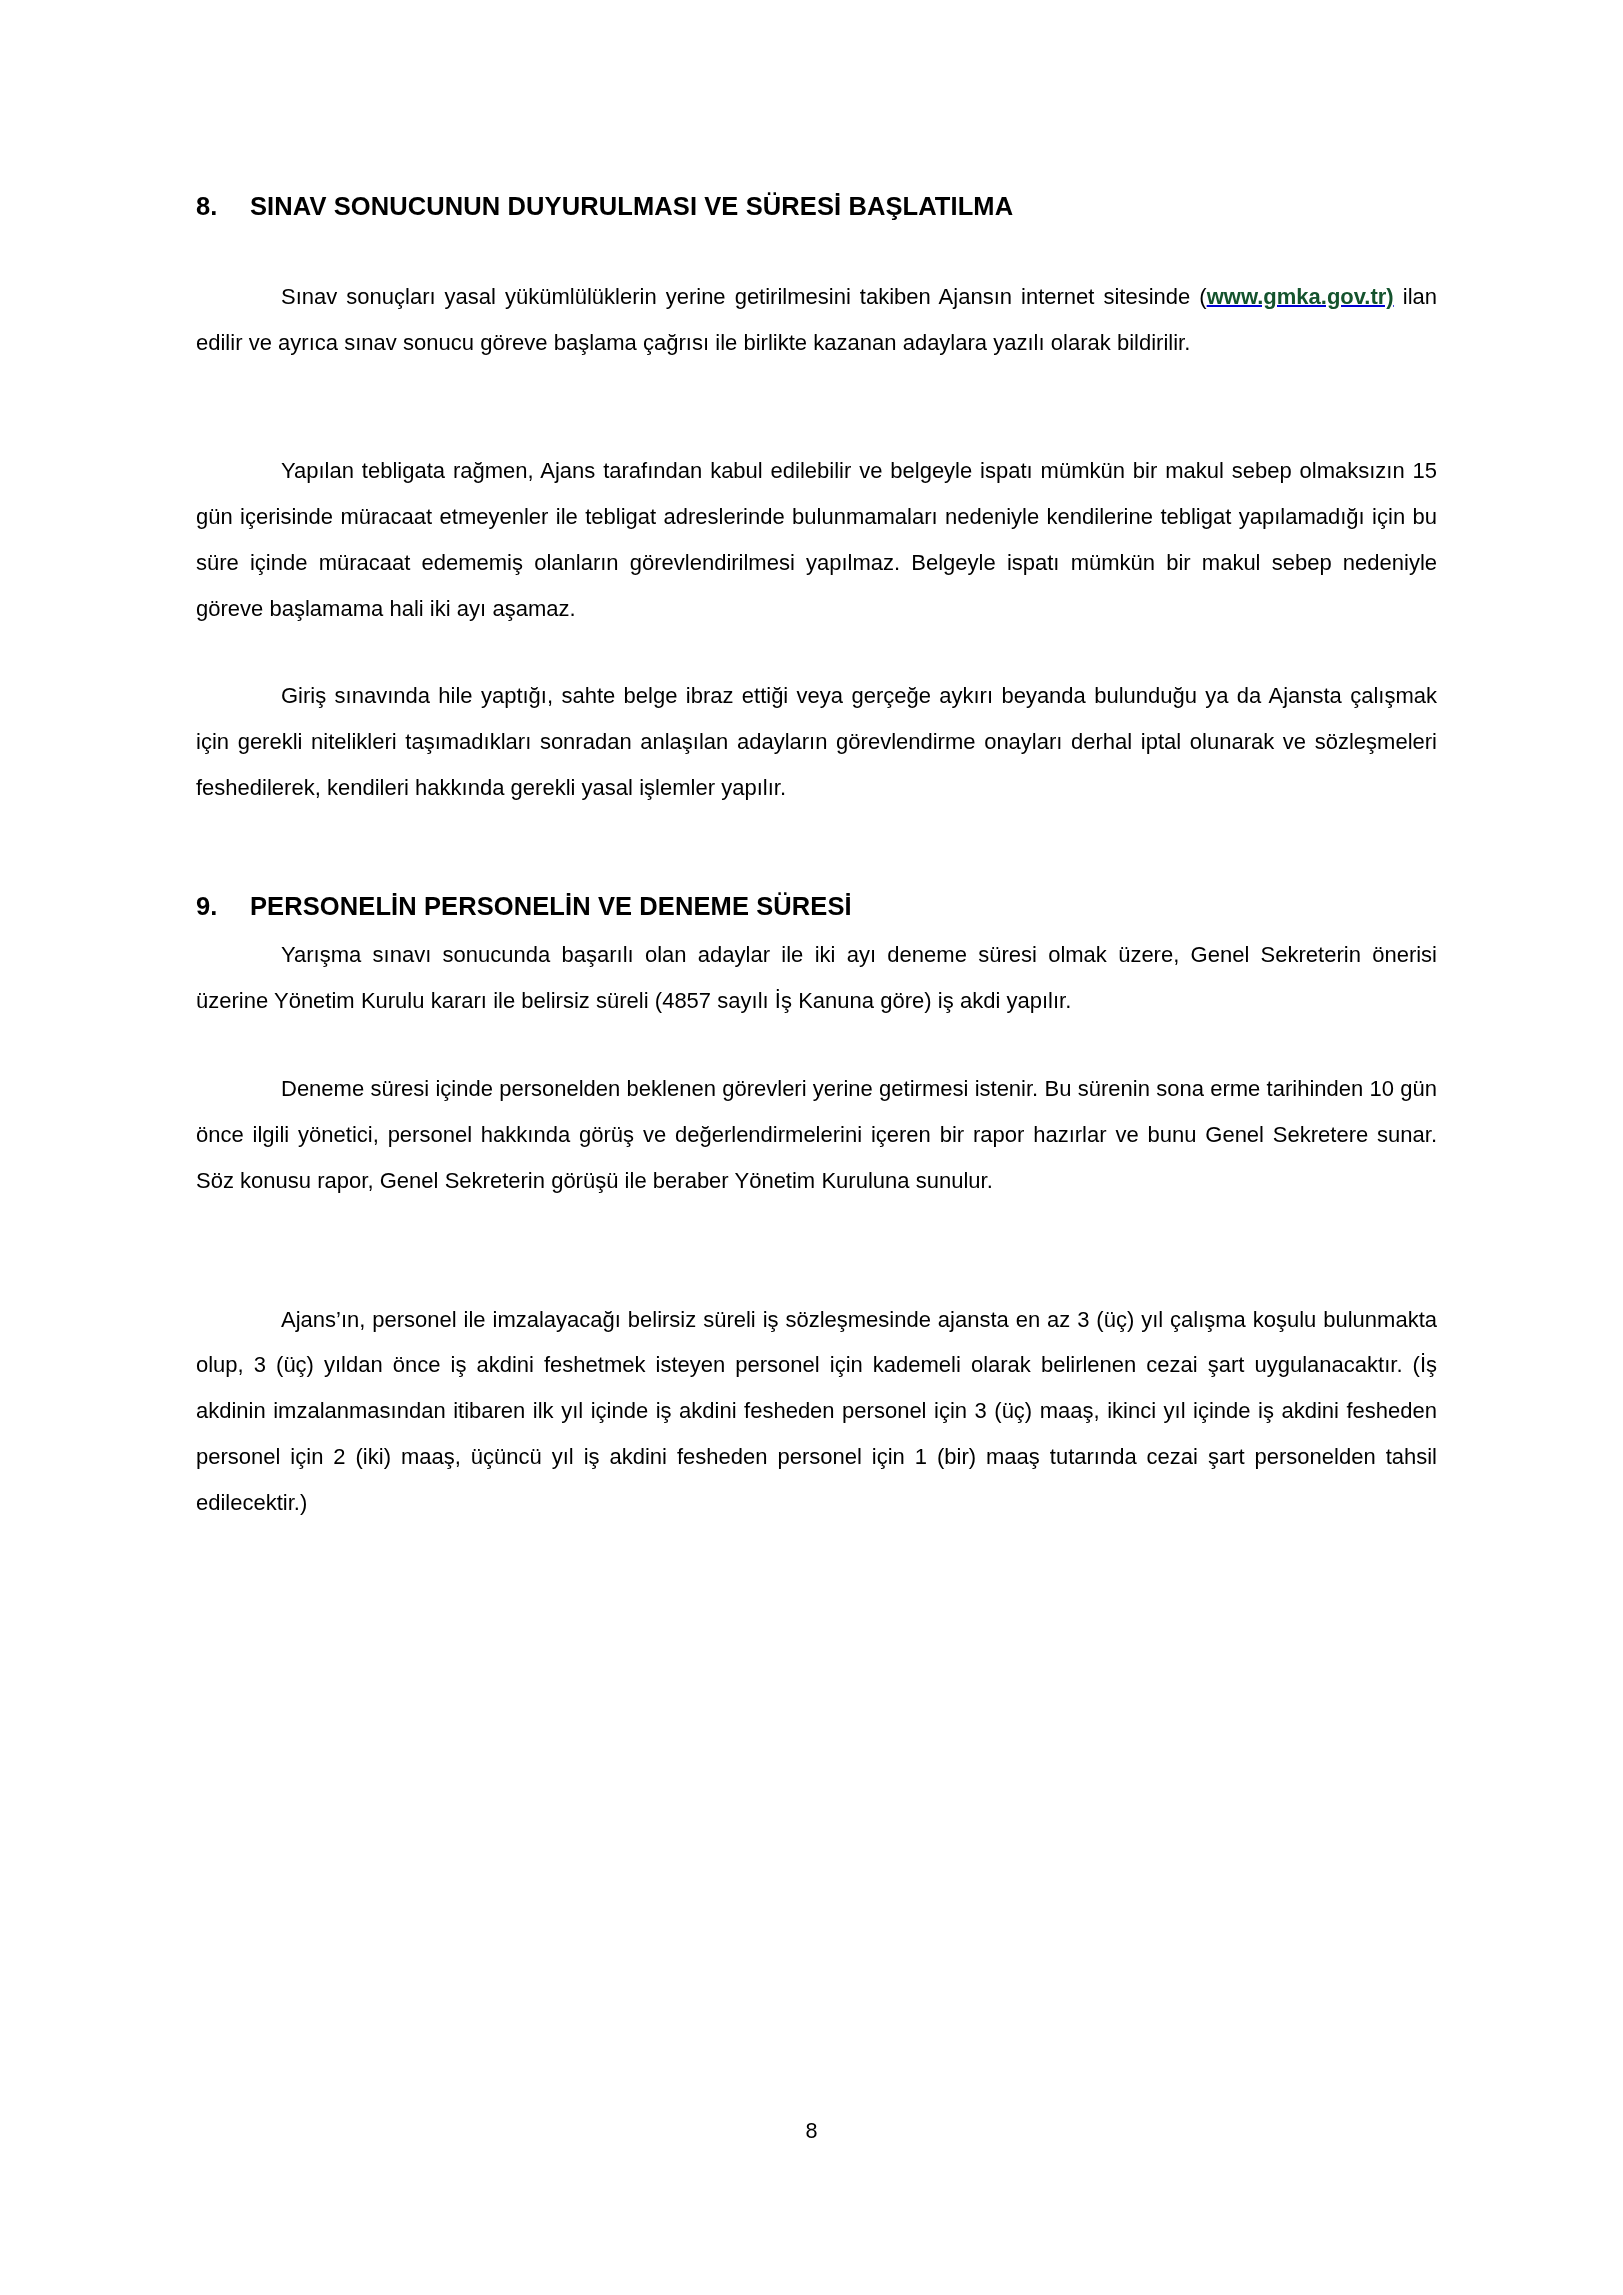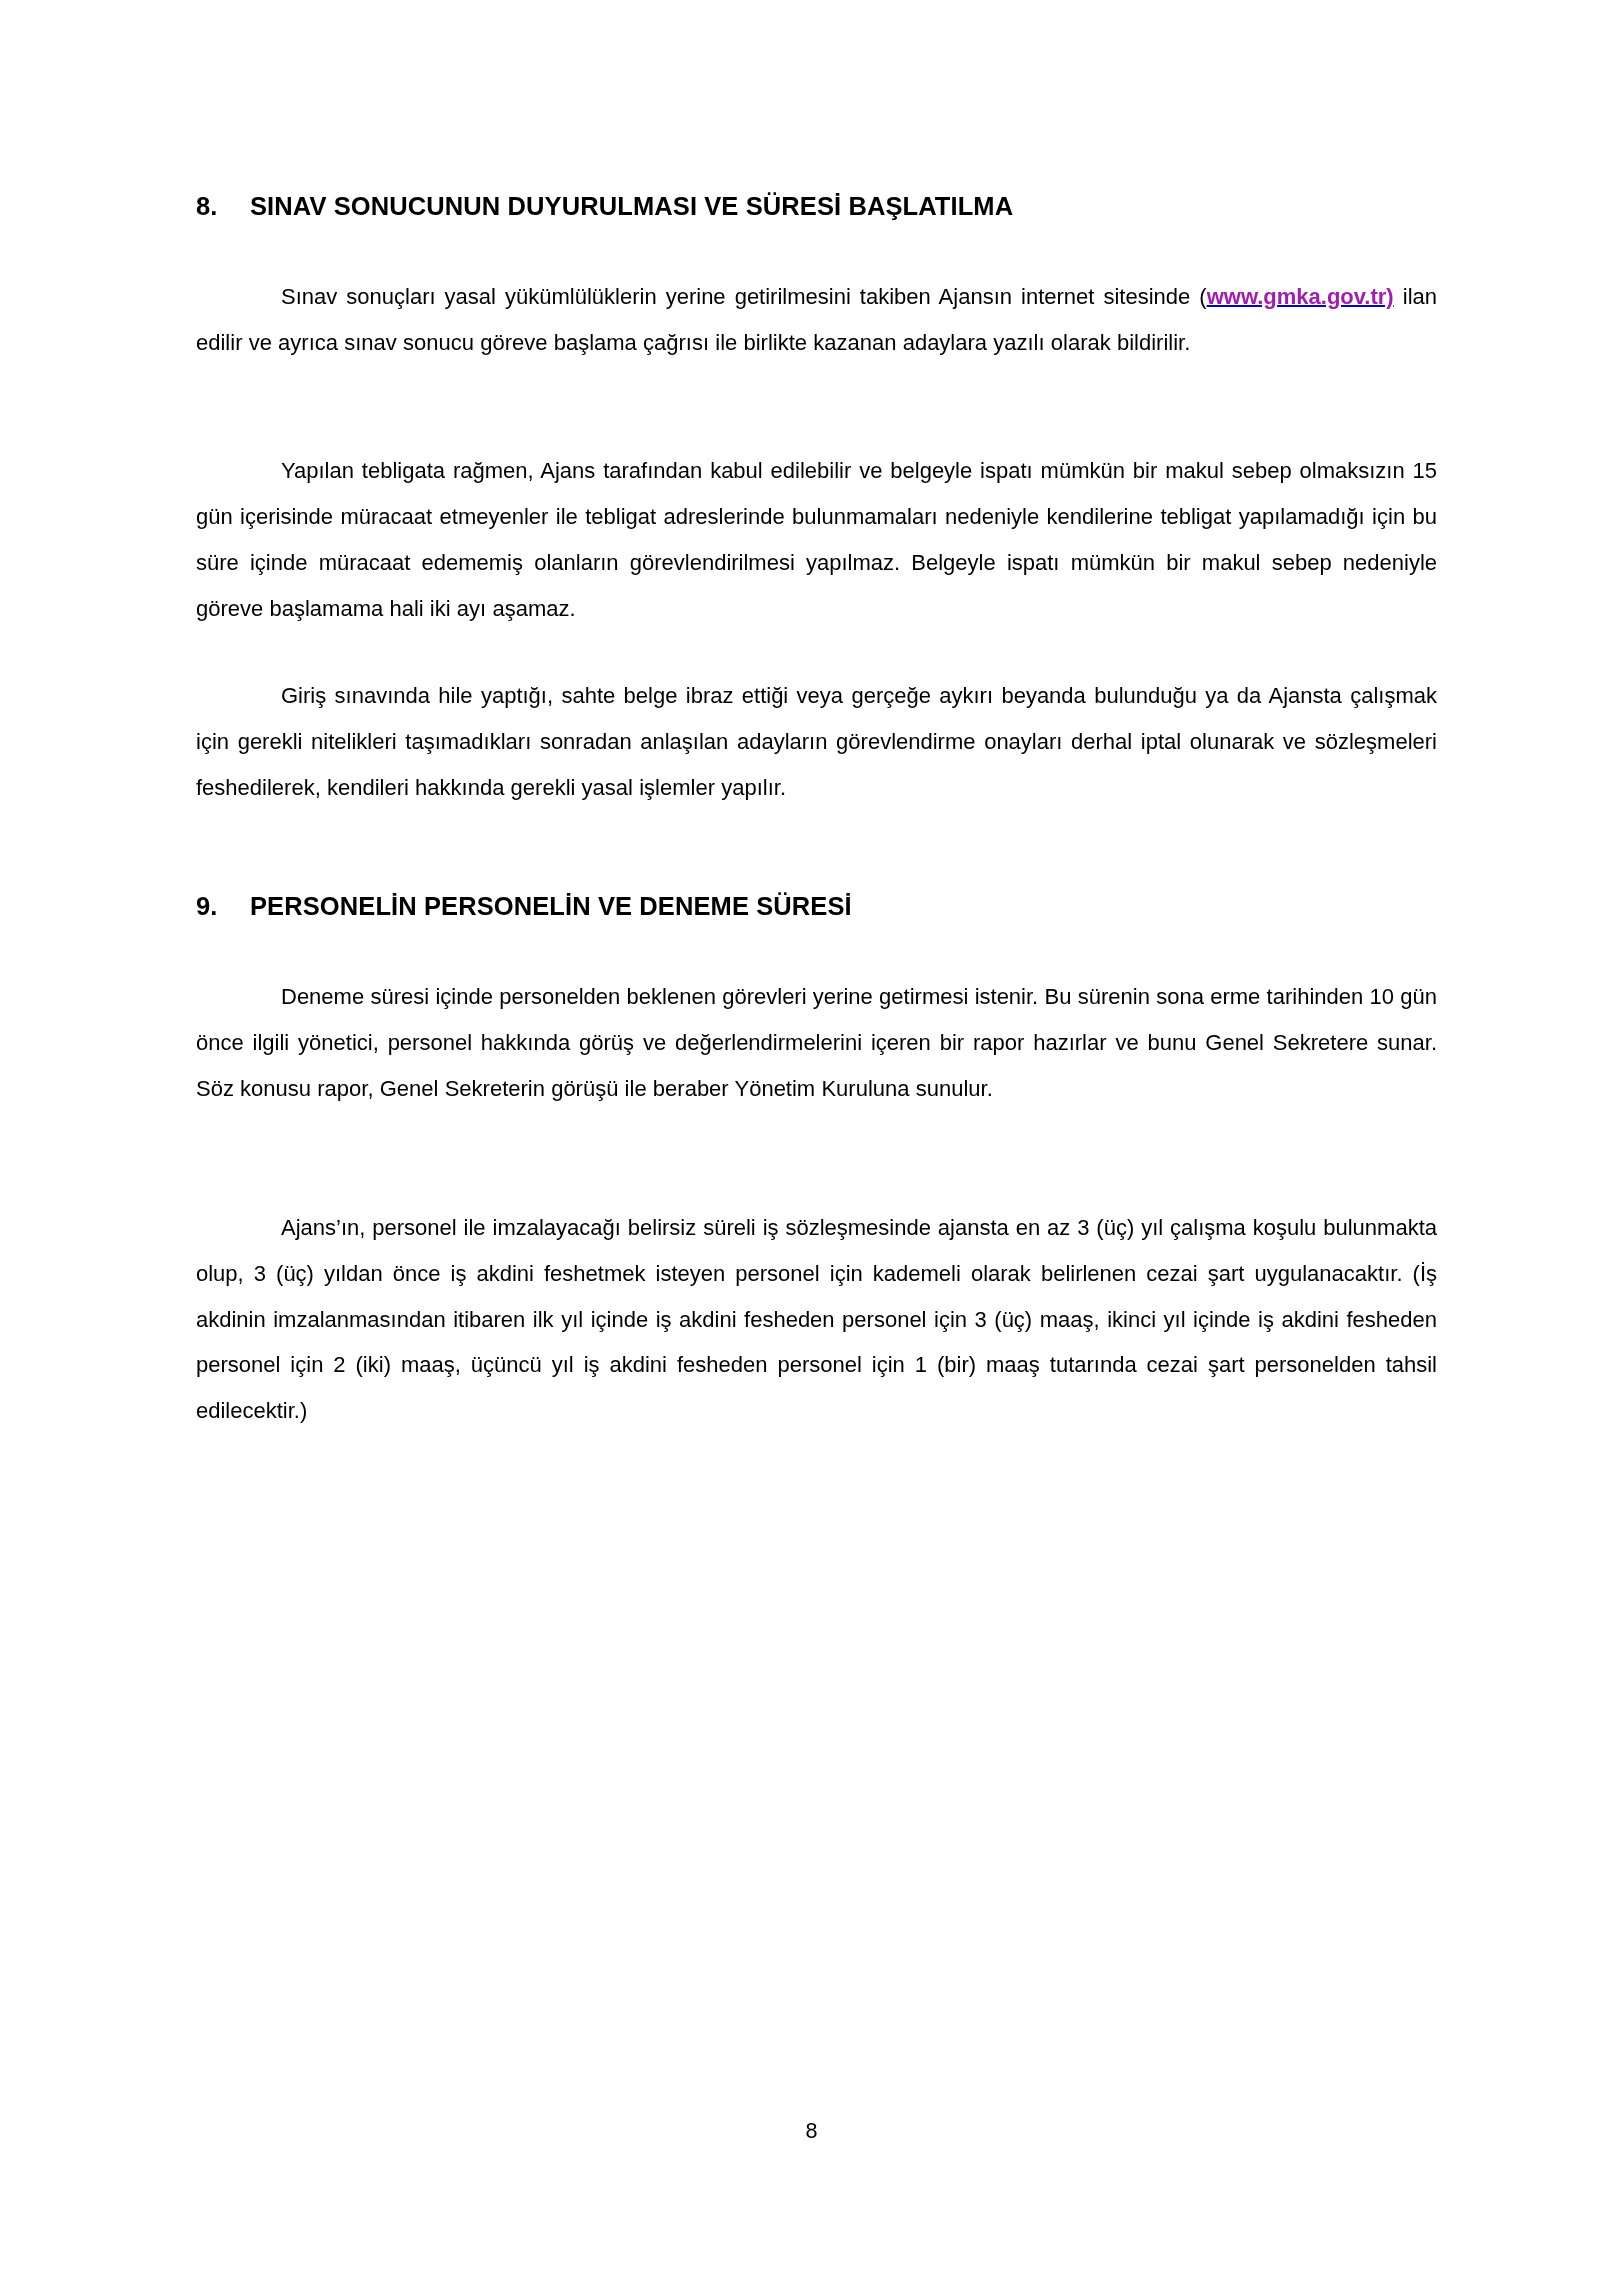--- a/index.html
+++ b/index.html
@@ -71,21 +71,21 @@
 
   .gap-after-h8  { height: 51px; }
   .gap-para      { height: 41px; }
   .gap-before-h9 { height: 80px; }
   .gap-after-h9  { height: 9.2px; }
   .gap-para-9    { height: 42px; }
   .gap-bold      { height: 51px; }
 
   a.doclink,
   .doclink {
-    color: #a21caf;
+    color: #14532d;
     font-weight: bold;
     text-decoration: underline;
     text-decoration-color: #0000d4;
     text-underline-offset: 1.3px;
   }
 
   
   .page-number {
     position: absolute;
     left: 0;
@@ -126,20 +126,21 @@
 
     <div class="gap-before-h9"></div>
 
     <h2 class="section-heading heading-9">
       <span class="num">9.</span>
       <span class="htext">PERSONELİN PERSONELİN VE DENEME SÜRESİ</span>
     </h2>
 
     <div class="gap-after-h9"></div>
 
+    <p class="body">Yarışma sınavı sonucunda başarılı olan adaylar ile iki ayı deneme süresi olmak üzere, Genel Sekreterin önerisi üzerine Yönetim Kurulu kararı ile belirsiz süreli (4857 sayılı İş Kanuna göre) iş akdi yapılır.</p>
 
     <div class="gap-para-9"></div>
 
     <p class="body">Deneme süresi içinde personelden beklenen görevleri yerine getirmesi istenir. Bu sürenin sona erme tarihinden 10 gün önce ilgili yönetici, personel hakkında görüş ve değerlendirmelerini içeren bir rapor hazırlar ve bunu Genel Sekretere sunar. Söz konusu rapor, Genel Sekreterin görüşü ile beraber Yönetim Kuruluna sunulur.</p>
 
     <div class="gap-para-9"></div>
 
 
     <div class="gap-bold"></div>
 

